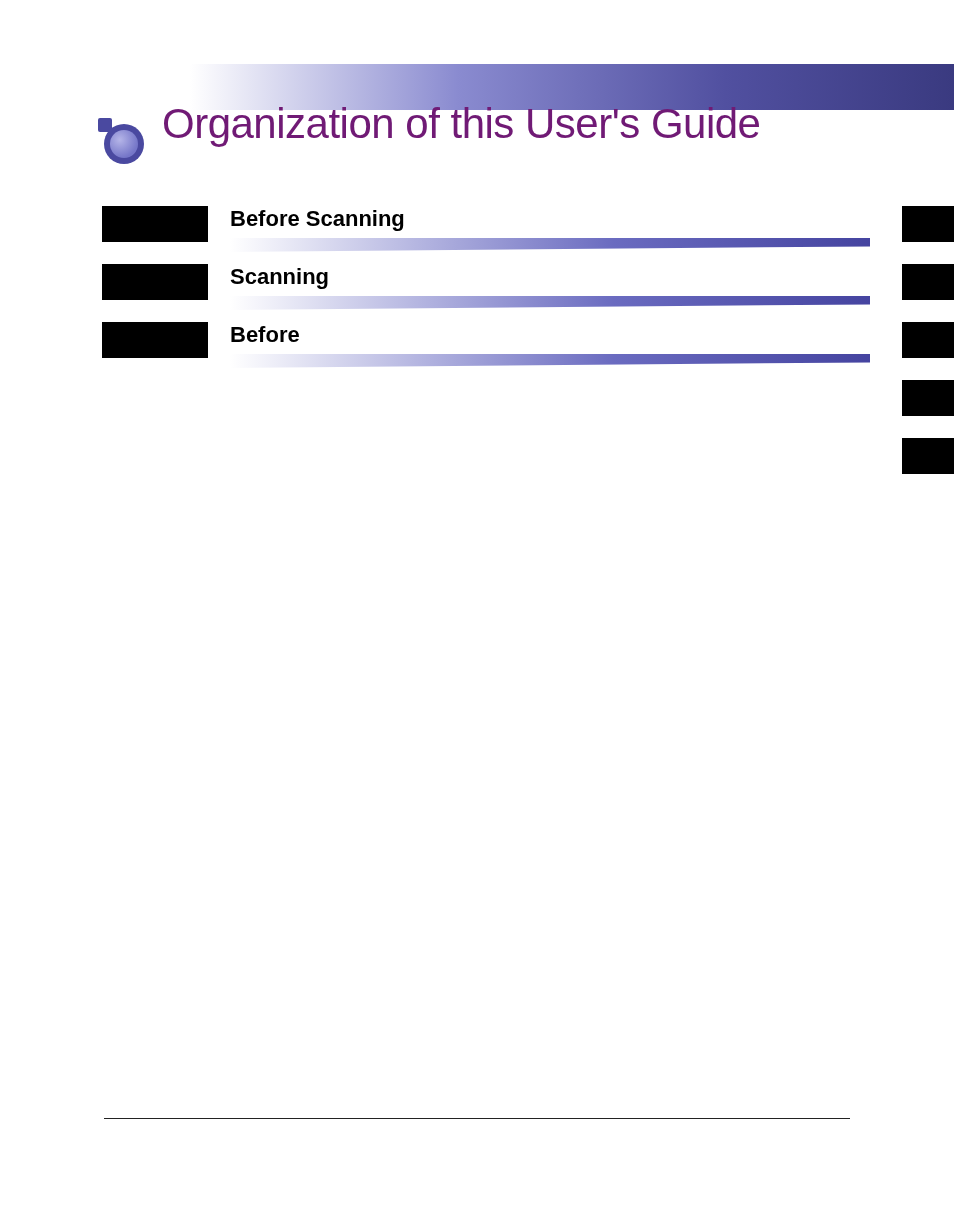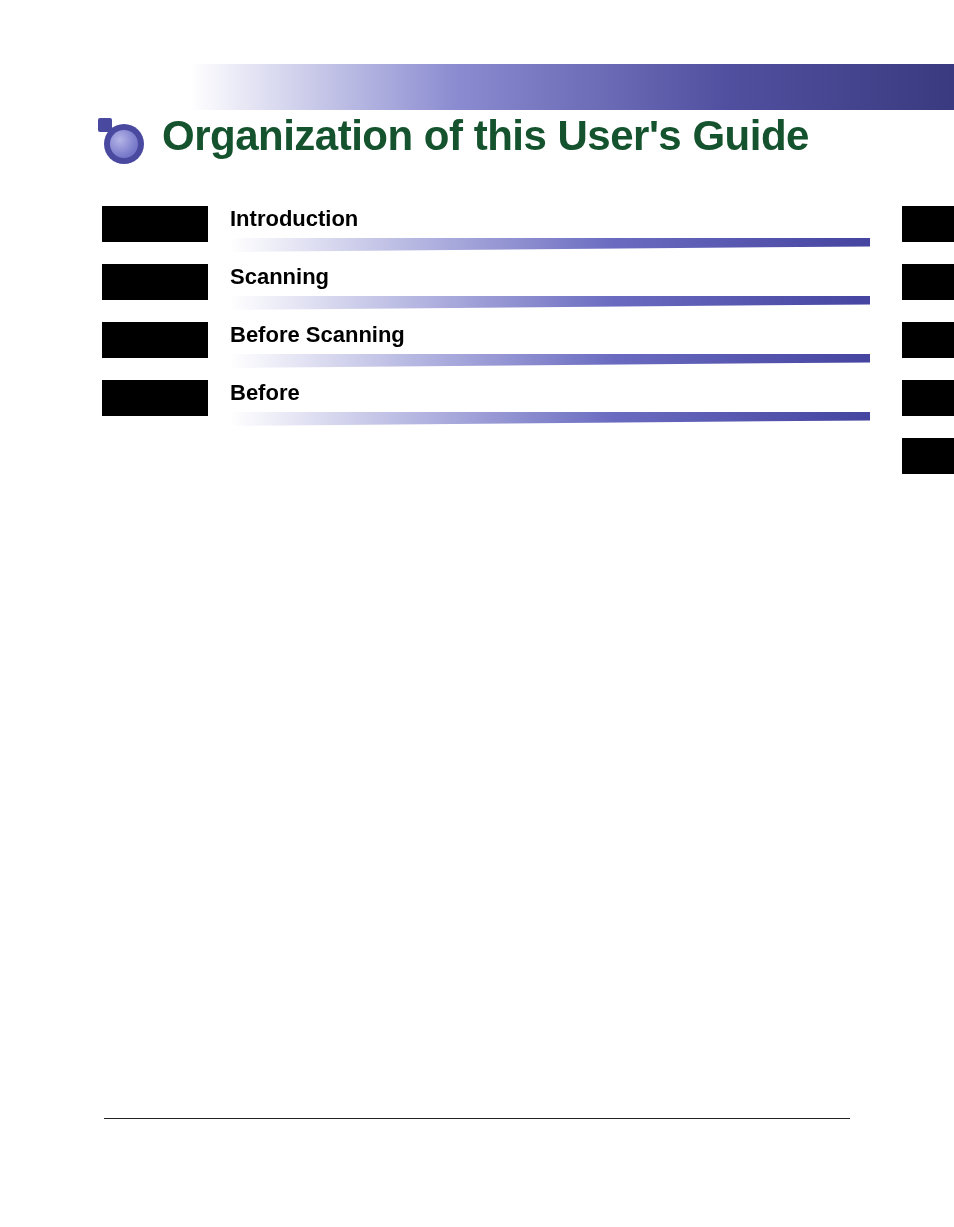--- a/index.html
+++ b/index.html
@@ -54,26 +54,26 @@
     top: 12px;
     left: 12px;
     width: 28px;
     height: 28px;
     border-radius: 50%;
     background: radial-gradient(circle at 35% 35%, #b5b5e8, #7576c8 70%);
   }
 
   .page-title {
     position: absolute;
-    top: 112px;
+    top: 100px;
     left: 162px;
     font-size: 42px;
-    font-weight: 700;
+    font-weight: 400;
     letter-spacing: -0.5px;
-    color: #14532d;
+    color: #701a75;
     font-stretch: condensed;
   }
 
   
   .sections {
     position: absolute;
     top: 200px;
     left: 102px;
     width: 768px;
   }
@@ -146,31 +146,26 @@
   <div class="back-sq"></div>
   <div class="circle-outline"></div>
   <div class="circle-inner"></div>
 </div>
 
 <div class="page-title">Organization of this User's Guide</div>
 
 <div class="sections">
   <div class="section-row">
     <div class="left-bar"></div>
-    <div class="section-label">Introduction</div>
+    <div class="section-label">Before Scanning</div>
     <div class="underline-grad"></div>
   </div>
   <div class="section-row">
     <div class="left-bar"></div>
     <div class="section-label">Scanning</div>
-    <div class="underline-grad"></div>
-  </div>
-  <div class="section-row">
-    <div class="left-bar"></div>
-    <div class="section-label">Before Scanning</div>
     <div class="underline-grad"></div>
   </div>
   <div class="section-row">
     <div class="left-bar"></div>
     <div class="section-label">Before</div>
     <div class="underline-grad"></div>
   </div>
 </div>
 
 <div class="side-tabs">

